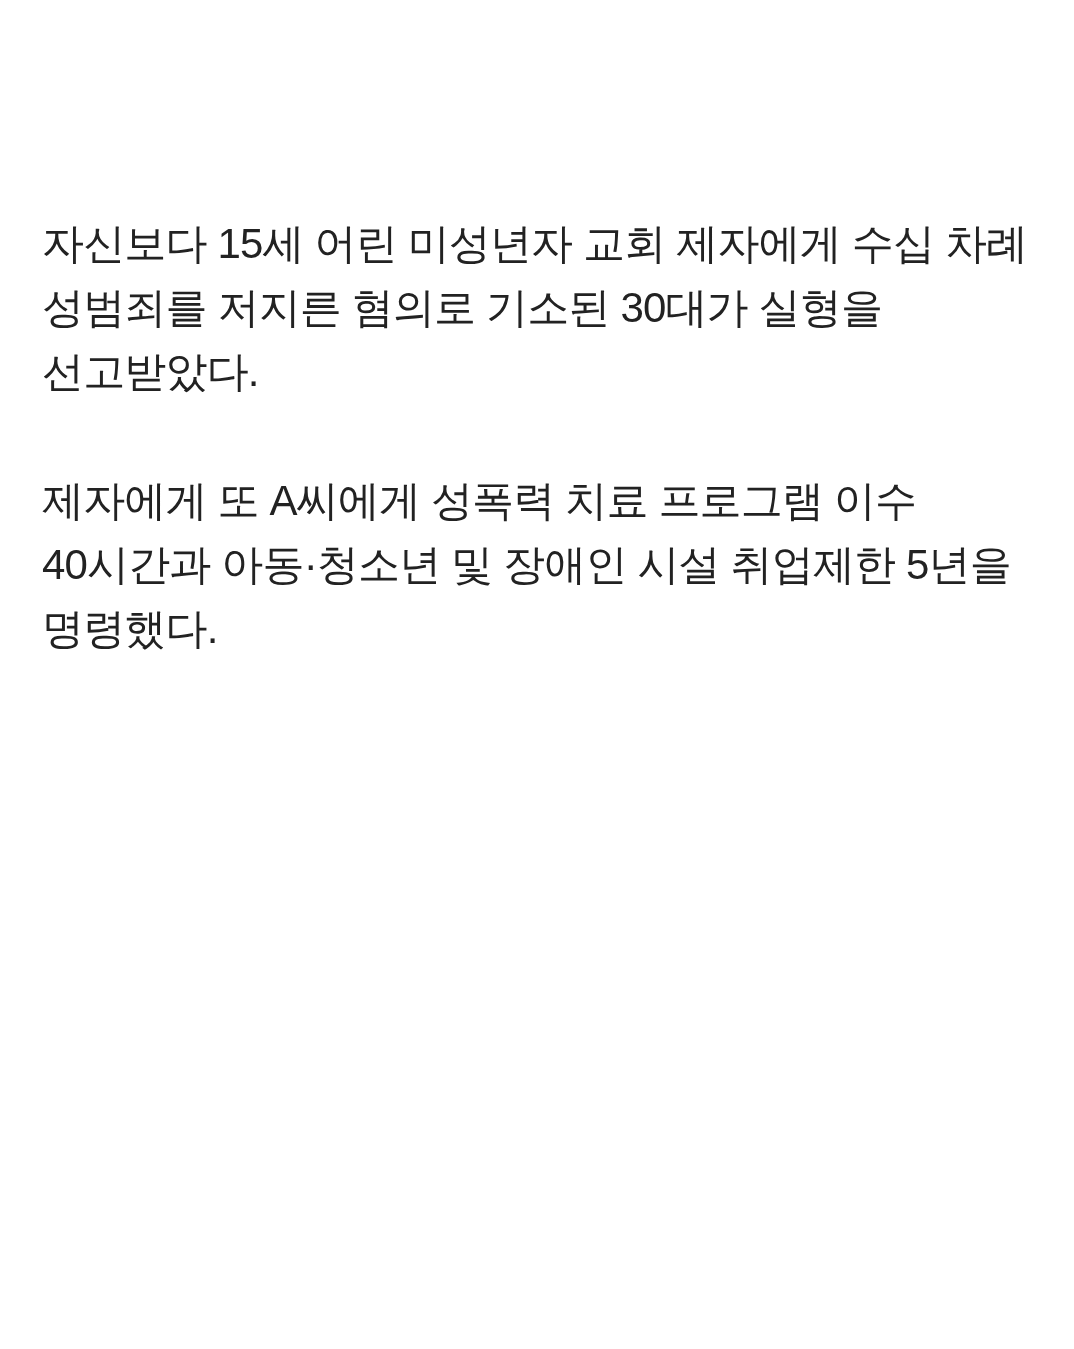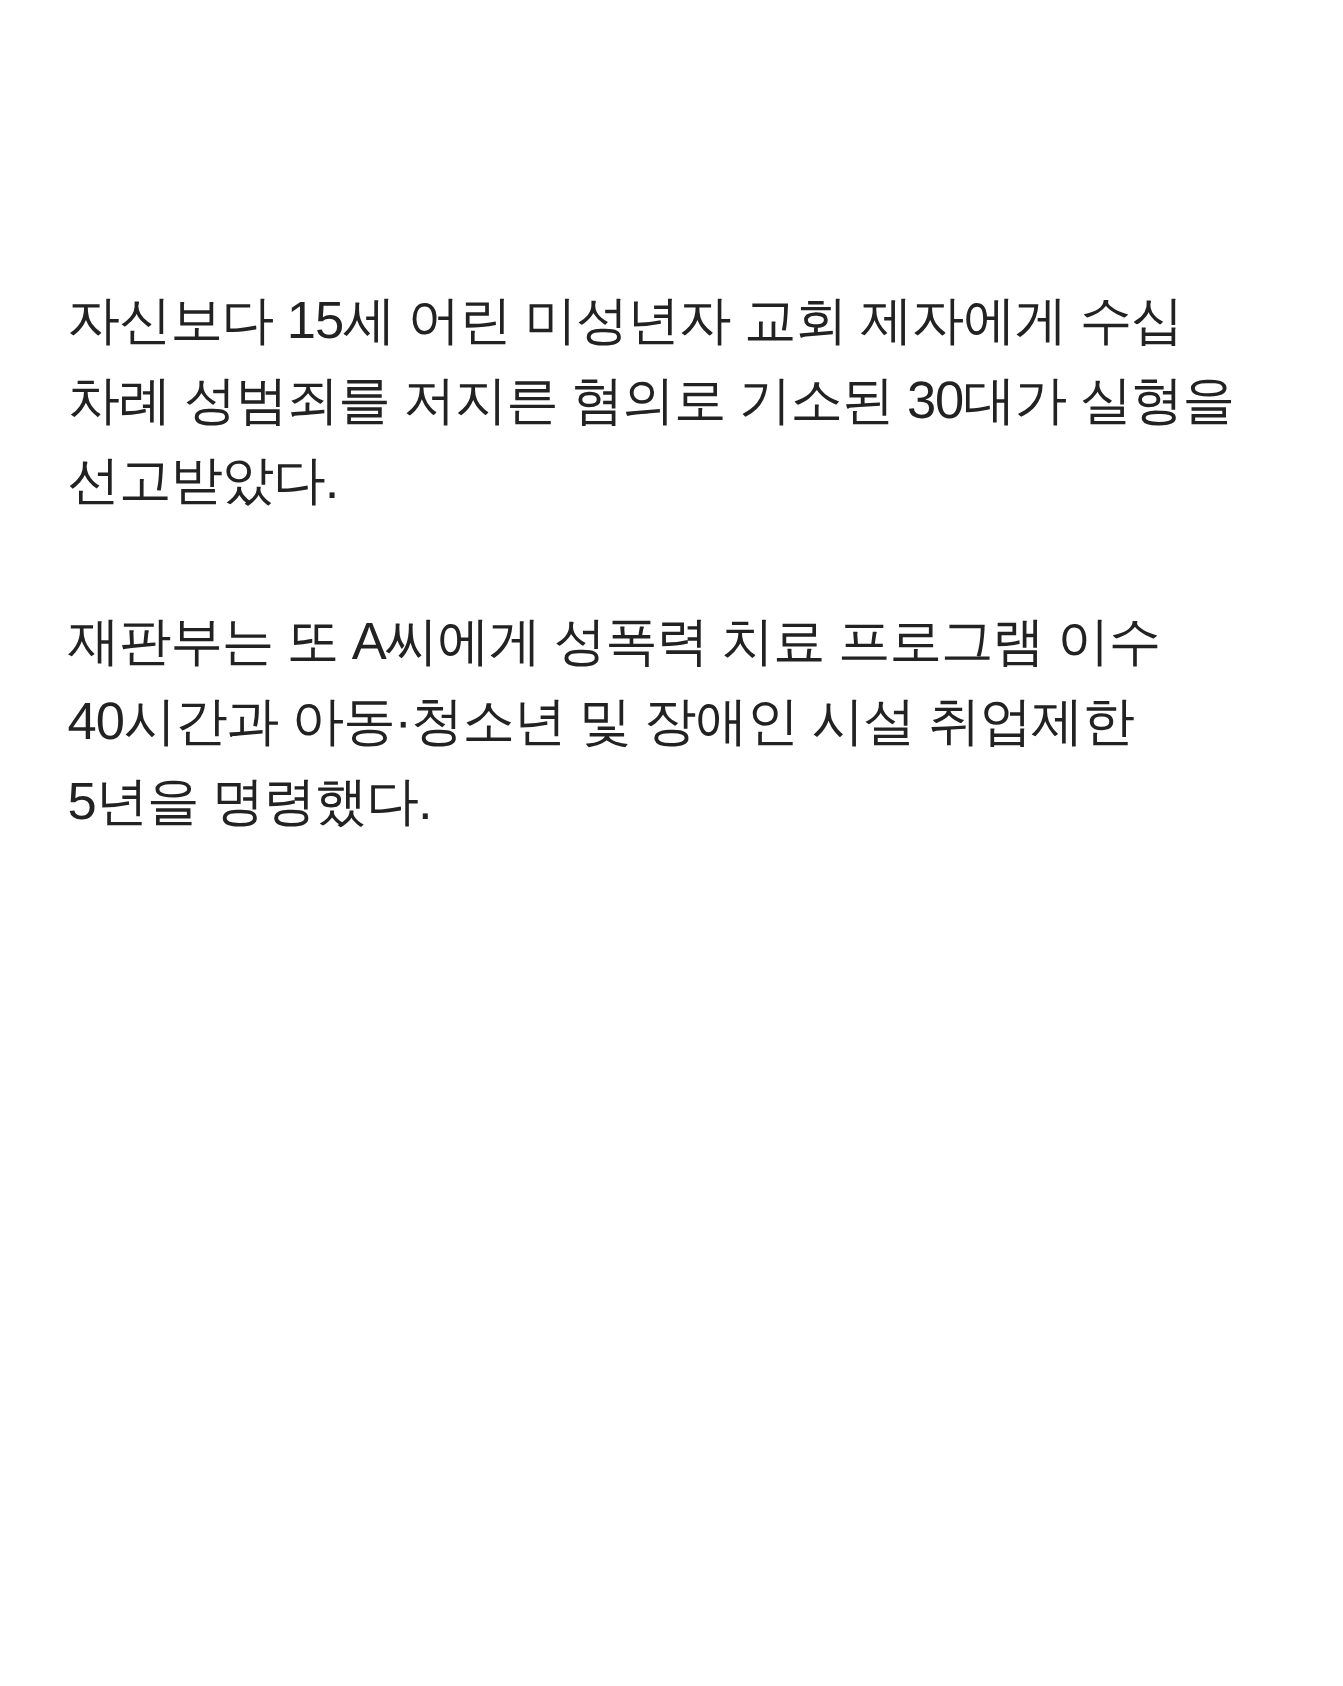--- a/index.html
+++ b/index.html
@@ -13,32 +13,32 @@
     font-family: "Liberation Sans", "DejaVu Sans", sans-serif;
     color: #1a1a1a;
     -webkit-font-smoothing: antialiased;
   }
   .article {
     box-sizing: border-box;
     width: 100%;
     padding: 212px 40px 40px 42px;
   }
   .article p {
-    margin: 12px;
+    margin: 0;
     font-size: 42px;
     line-height: 1.52;
     letter-spacing: -0.02em;
     font-weight: 400;
     color: #222222;
     word-break: keep-all;
     overflow-wrap: break-word;
   }
   .article p + p {
     margin-top: 66px;
   }
 </style>
 </head>
 <body>
 
 <div class="article">
   <p>자신보다 15세 어린 미성년자 교회 제자에게 수십 차례 성범죄를 저지른 혐의로 기소된 30대가 실형을 선고받았다.</p>
-  <p>재판부는 또 A씨에게 성폭력 치료 프로그램 이수 40시간과 아동·청소년 및 장애인 시설 취업제한 5년을 명령했다.</p>
+  <p>제자에게 또 A씨에게 성폭력 치료 프로그램 이수 40시간과 아동·청소년 및 장애인 시설 취업제한 5년을 명령했다.</p>
 </div>
 
 </body></html>

